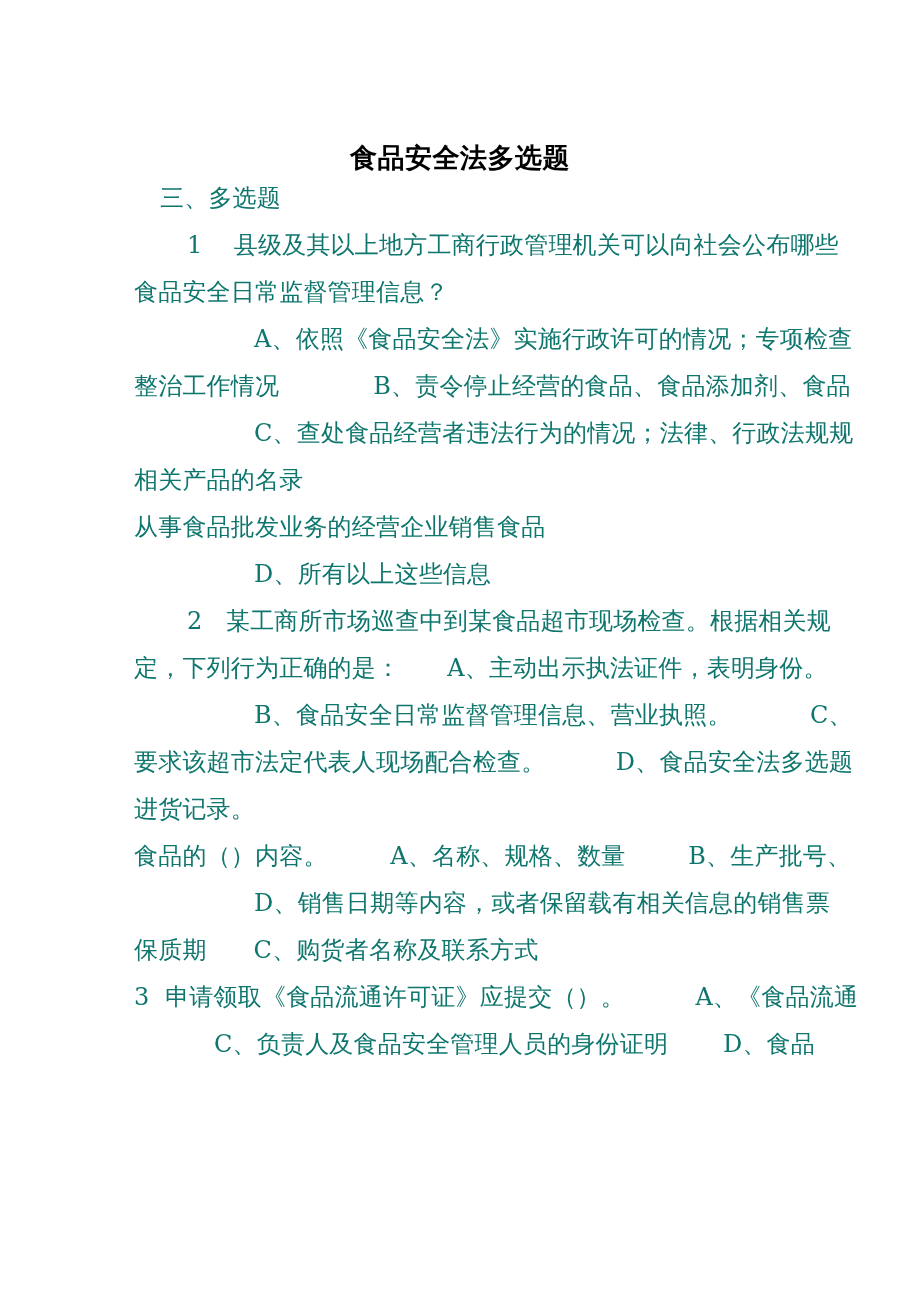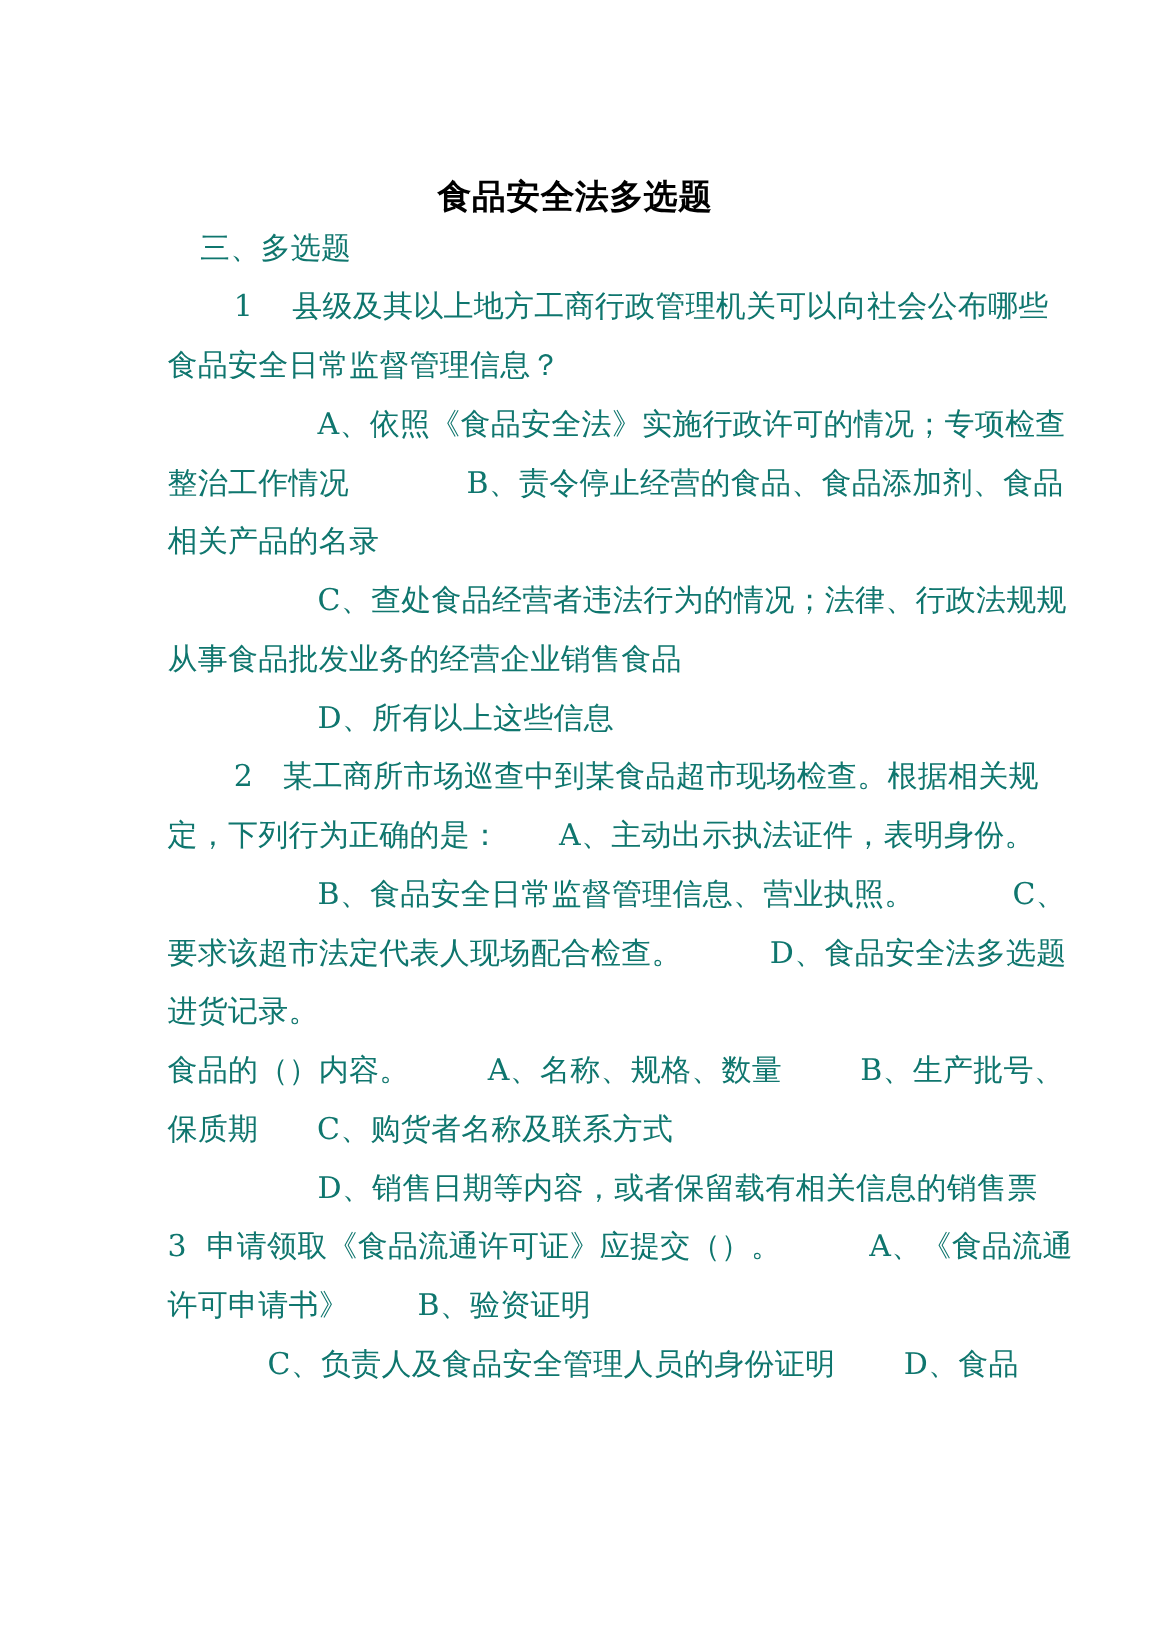--- a/index.html
+++ b/index.html
@@ -59,30 +59,29 @@
 <div class="page">
 
   <div class="doc-title">食品安全法多选题</div>
 
   <div class="body-block">
     <div class="line ind1">三、多选题</div>
     <div class="line ind2">1    县级及其以上地方工商行政管理机关可以向社会公布哪些</div>
     <div class="line ind0">食品安全日常监督管理信息？</div>
     <div class="line ind3">A、依照《食品安全法》实施行政许可的情况；专项检查</div>
     <div class="line ind0">整治工作情况            B、责令停止经营的食品、食品添加剂、食品</div>
+    <div class="line ind3">C、查处食品经营者违法行为的情况；法律、行政法规规</div>
     <div class="line ind0">相关产品的名录</div>
-    <div class="line ind3">C、查处食品经营者违法行为的情况；法律、行政法规规</div>
     <div class="line ind0">从事食品批发业务的经营企业销售食品</div>
     <div class="line ind3">D、所有以上这些信息</div>
     <div class="line ind2">2   某工商所市场巡查中到某食品超市现场检查。根据相关规</div>
     <div class="line ind0">定，下列行为正确的是：      A、主动出示执法证件，表明身份。</div>
     <div class="line ind3">B、食品安全日常监督管理信息、营业执照。          C、</div>
     <div class="line ind0">要求该超市法定代表人现场配合检查。         D、食品安全法多选题</div>
     <div class="line ind0">进货记录。</div>
     <div class="line ind0">食品的（）内容。        A、名称、规格、数量        B、生产批号、</div>
+    <div class="line ind3">D、销售日期等内容，或者保留载有相关信息的销售票</div>
     <div class="line ind0">保质期      C、购货者名称及联系方式</div>
-    <div class="line ind3">D、销售日期等内容，或者保留载有相关信息的销售票</div>
     <div class="line ind0">3  申请领取《食品流通许可证》应提交（）。         A、《食品流通</div>
-    <div class="line ind0">许可申请书》       B、验资证明</div>
     <div class="line ind4">C、负责人及食品安全管理人员的身份证明       D、食品</div>
   </div>
 
 </div>
 
 </body></html>

